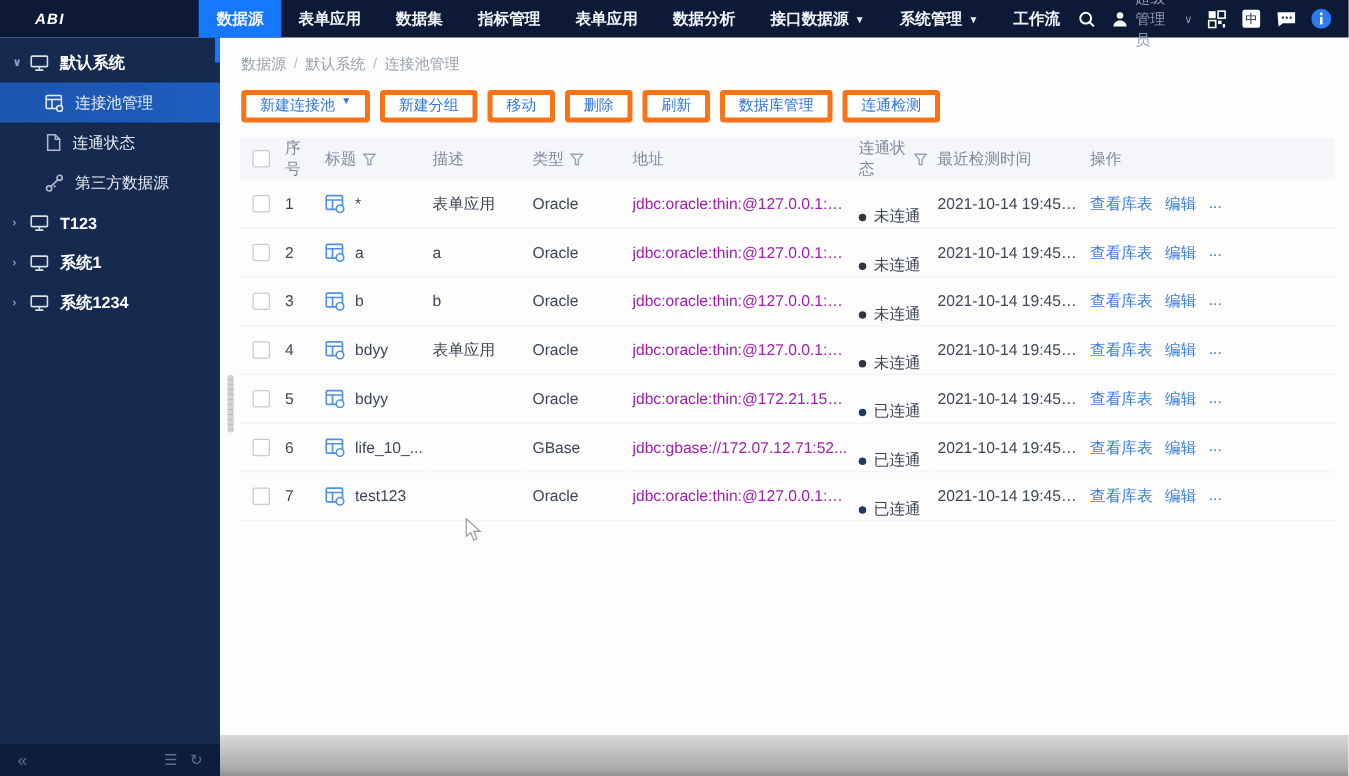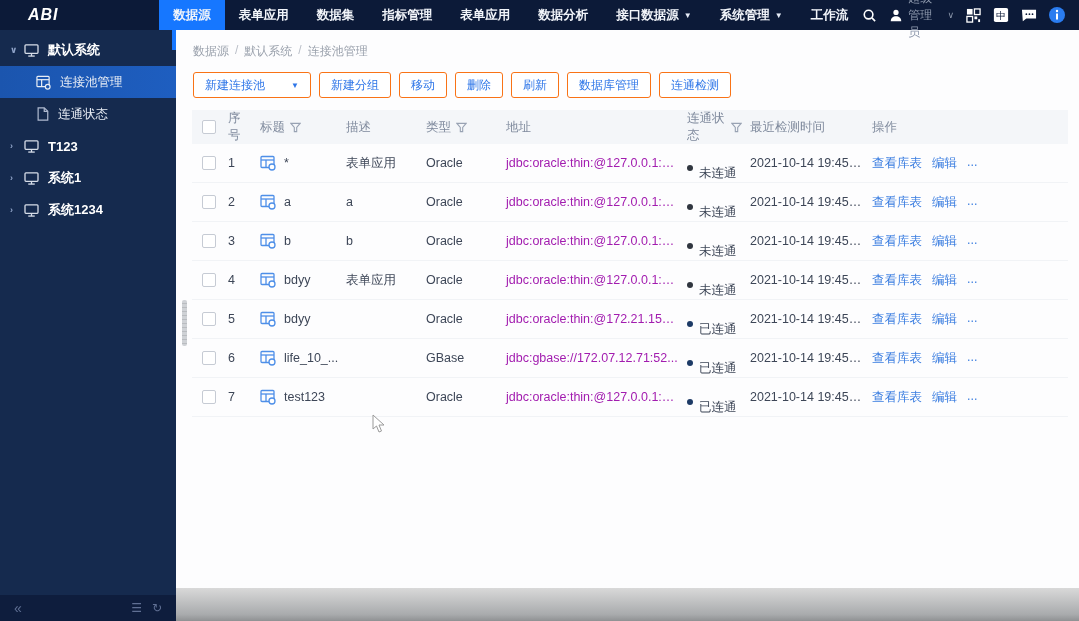--- a/index.html
+++ b/index.html
@@ -1,21 +1,21 @@
 <!DOCTYPE html>
 <html><head>
 <meta charset="utf-8">
 <style>
   * { margin:0; padding:0; box-sizing:border-box; }
   html,body { width:1079px; height:621px; overflow:hidden; }
   body { font-family:"Liberation Sans","DejaVu Sans",sans-serif; background:#fff; position:relative; }
 
   
   .topbar { position:absolute; top:0; left:0; width:1079px; height:30px; background:#0c1a38; display:flex; align-items:stretch; z-index:5; }
-  .logo { width:176px; display:flex; align-items:center; padding-left:28px; color:#fff; font-size:16px; font-weight:800; font-style:italic; letter-spacing:1px; }
+  .logo { width:176px; display:flex; align-items:center; padding-left:28px; color:#fff; font-size:12px; font-weight:800; font-style:italic; letter-spacing:1px; }
   .menu { display:flex; align-items:stretch; }
   .menu-item { display:flex; align-items:center; padding:0 14px; color:#f2f5fa; font-size:12.5px; font-weight:700; cursor:pointer; white-space:nowrap; }
   .menu-item.active { background:#1677ff; }
   .menu-item .caret { font-size:8px; margin-left:5px; color:#e6ecf7; }
   .topbar-right { margin-left:auto; display:flex; align-items:center; gap:12px; padding-right:14px; }
   .tb-icon { display:flex; align-items:center; justify-content:center; cursor:pointer; }
   .tb-icon svg { display:block; }
   .user-wrap { display:flex; align-items:center; gap:5px; cursor:pointer; }
   .user-name { color:#8e99ad; font-size:12px; }
   .user-chevron { color:#8e99ad; font-size:9px; }
@@ -34,33 +34,33 @@
   .side-footer .collapse { font-size:14px; cursor:pointer; }
   .side-footer .foot-right { margin-left:auto; display:flex; gap:10px; align-items:center; }
   .side-footer .foot-right span { cursor:pointer; font-size:12px; }
 
   
   .content { position:absolute; top:30px; left:176px; width:903px; height:591px; background:#fdfdfe; overflow:hidden; }
   .breadcrumb { padding:13px 0 0 17px; font-size:12px; color:#9aa1ac; display:flex; gap:6px; }
   .breadcrumb .crumb { cursor:pointer; }
   .breadcrumb .sep { color:#b9bec7; }
   .toolbar { display:flex; gap:8px; padding:12px 0 0 17px; }
-  .btn { height:26px; display:inline-flex; align-items:center; padding:0 11px; border:1px solid #f97316; border-radius:3px; background:#fff; color:#2e76e8; font-size:12px; cursor:pointer; white-space:nowrap;gap:21px; }
+  .btn { height:26px; display:inline-flex; align-items:flex-start; padding:0 11px; border:4px solid #f97316; border-radius:3px; background:#fff; color:#2e76e8; font-size:12px; cursor:pointer; white-space:nowrap; }
   .btn .caret { font-size:8px; margin-left:5px; }
 
   table { border-collapse:collapse; table-layout:fixed; width:876px; margin:12px 0 0 16px; font-size:12.5px; }
   col.c-check{width:32px} col.c-no{width:32px} col.c-title{width:86px} col.c-desc{width:80px}
   col.c-type{width:80px} col.c-addr{width:181px} col.c-status{width:63px} col.c-time{width:122px} col.c-op{width:200px}
   thead th { background:#f4f6f9; height:33px; text-align:left; font-weight:400; color:#7f8a9d; padding:0 4px; }
   thead th .th-wrap { display:flex; align-items:center; gap:5px; }
   tbody td { height:34px; border-bottom:1px solid #f1f3f6; color:#3d4657; padding:0 4px; overflow:hidden; white-space:nowrap; text-overflow:ellipsis; }
   .checkbox { width:14px; height:14px; border:1px solid #c6cbd4; border-radius:2px; background:#fff; cursor:pointer; margin:0 auto 0 6px; }
   .title-cell { display:flex; align-items:center; gap:8px; }
   .addr { color:#a21caf; }
-  .status-wrap { display:flex; align-items:flex-start; gap:6px;margin-top:21px; }
+  .status-wrap { display:flex; align-items:center; gap:6px;margin-top:21px; }
   .dot { width:6px; height:6px; border-radius:50%; }
   .dot.off { background:#30363f; }
   .dot.on { background:#1d3a66; }
   .ops { display:flex; gap:10px; }
   .op-link { color:#3a7de0; cursor:pointer; white-space:nowrap; }
   .filter-icon { display:inline-flex; cursor:pointer; }
 
   .content-thumb { position:absolute; top:270px; left:6px; width:5px; height:46px; background:#cfd2d6; border-radius:2px;
     background-image:repeating-linear-gradient(#cfd2d6 0 3px,#b9bcc0 3px 4px); }
   .bottom-fade { position:absolute; left:0; bottom:0; width:100%; height:33px;
@@ -180,20 +180,31 @@
       </div>
       <div class="tree-item lvl1">
         <span class="tree-icon">
           <svg width="13" height="14" viewBox="0 0 14 16" fill="none" stroke="#aeb9cf" stroke-width="1.4">
             <path d="M2 1h7l4 4v10H2z"></path>
             <path d="M9 1v4h4"></path>
           </svg>
         </span>
         <span>连通状态</span>
       </div>
+      <div class="tree-item lvl1">
+        <span class="tree-icon">
+          <svg width="15" height="15" viewBox="0 0 16 16" fill="none" stroke="#aeb9cf" stroke-width="1.4">
+            <circle cx="3.5" cy="12.5" r="2.2"></circle>
+            <circle cx="12.5" cy="3.5" r="2.2"></circle>
+            <line x1="5.2" y1="10.8" x2="10.8" y2="5.2"></line>
+            <line x1="7.5" y1="10" x2="9" y2="11.5"></line>
+          </svg>
+        </span>
+        <span>第三方数据源</span>
+      </div>
       <div class="tree-item lvl0">
         <span class="tw">›</span>
         <span class="tree-icon">
           <svg width="15" height="13" viewBox="0 0 16 14" fill="none" stroke="#d7dee9" stroke-width="1.4">
             <rect x="1" y="1" width="14" height="9" rx="1"></rect>
             <line x1="8" y1="10" x2="8" y2="13"></line>
             <line x1="4.5" y1="13" x2="11.5" y2="13"></line>
           </svg>
         </span>
         <span>T123</span>

